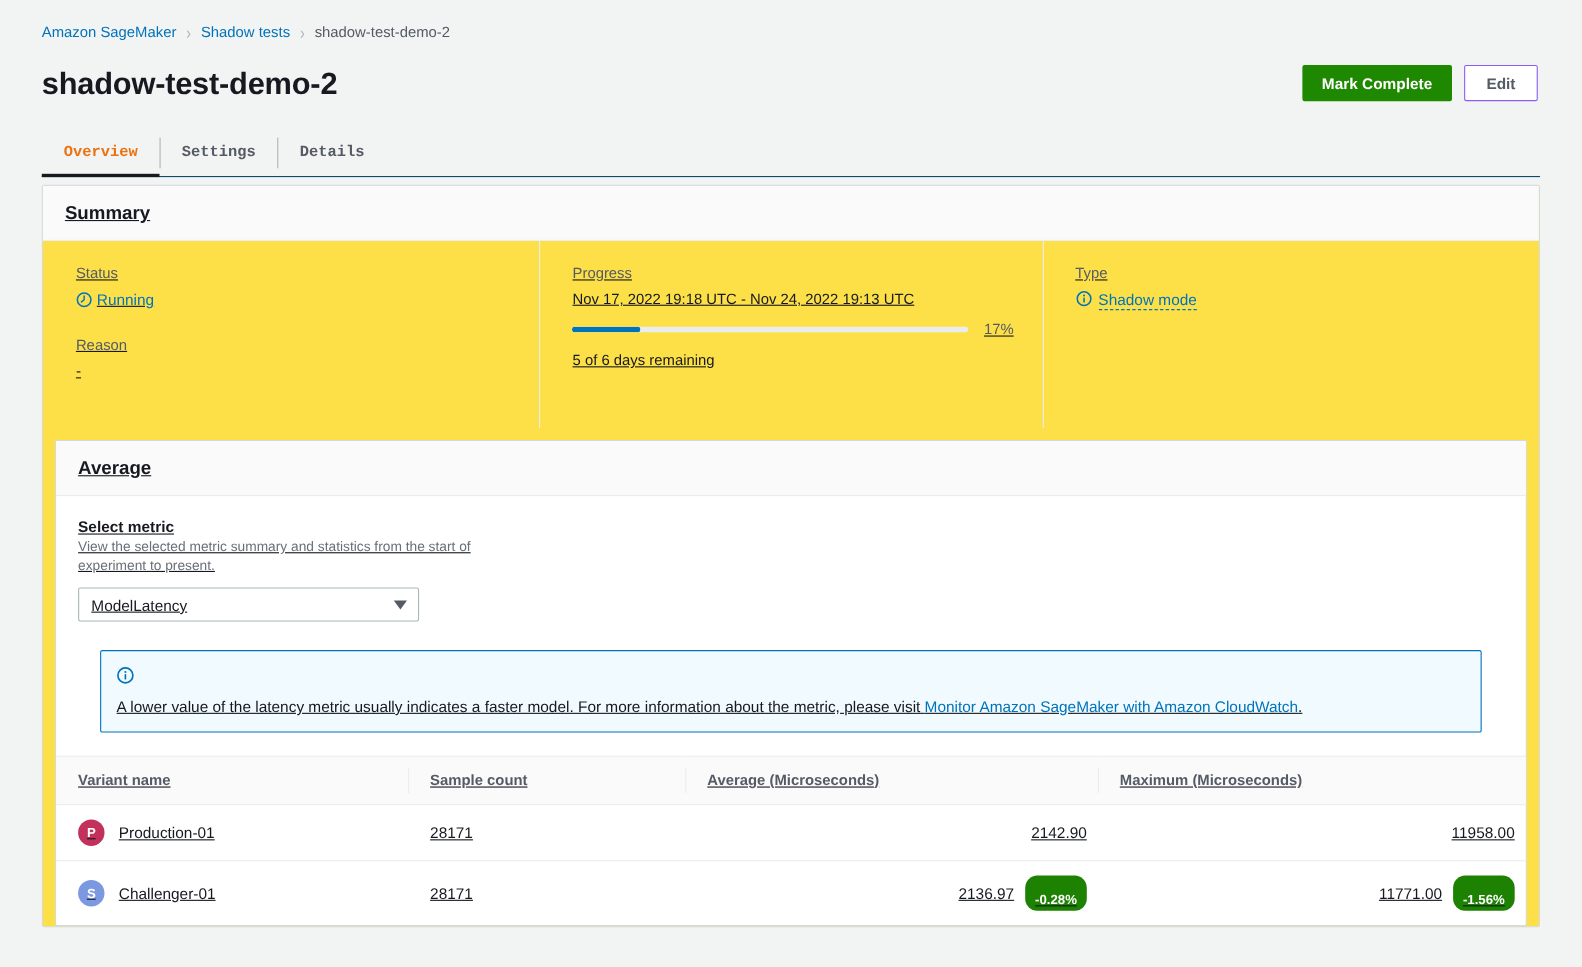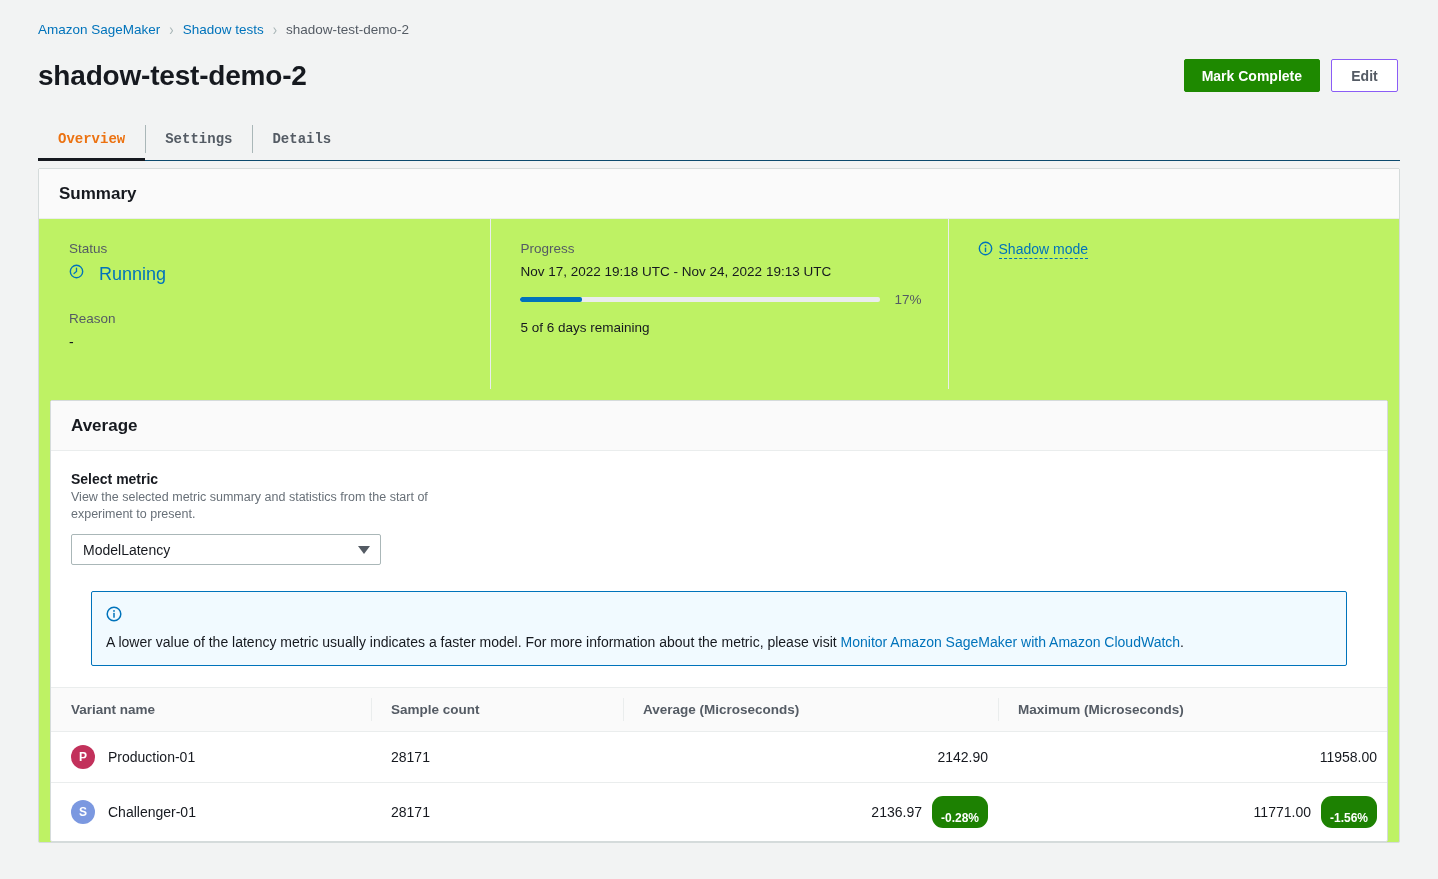--- a/index.html
+++ b/index.html
@@ -120,23 +120,24 @@
     left: 0;
     right: 0;
     bottom: -1px;
     height: 3px;
     background: #16191f;
   }
 
   
   .outer-card {
     margin: 7px 38px 0 38px;
-    background: #bef264;
+    background: #fde047;
     border: 1px solid #d5dbdb;
     border-radius: 2px;
+    text-decoration: underline;
   }
   .card-header {
     padding: 15px 20px 14px 20px;
     border-bottom: 1px solid #eaeded;
     background: #fafafa;
   }
   .card-title {
     font-size: 17px;
     font-weight: 700;
     color: #16191f;
@@ -168,24 +169,24 @@
     margin-bottom: 8px;
   }
   .field-value {
     font-size: 14px;
     color: #16191f;
   }
   .field-block + .field-block { margin-top: 26px; }
 
   .status-line {
     display: flex;
-    align-items: flex-start;
-    gap: 15px;
+    align-items: flex-end;
+    gap: 4px;
     color: #0073bb;
-    font-size: 18px;
+    font-size: 14px;
   }
   .clock-icon { display: block; }
 
   .type-line {
     display: inline-flex;
     align-items: center;
     gap: 6px;
     color: #0073bb;
     font-size: 14px;
     cursor: pointer;
@@ -430,20 +431,21 @@
       <div class="progress-row">
         <div class="progress-track">
           <div class="progress-fill" id="progress-fill" style="width: 17%;"></div>
         </div>
         <span class="progress-pct">17%</span>
       </div>
       <div class="progress-note">5 of 6 days remaining</div>
     </div>
 
     <div class="summary-col">
+      <div class="field-label">Type</div>
       <span class="type-line">
         <span>
           <svg width="15" height="15" viewBox="0 0 16 16">
             <circle cx="8" cy="8" r="6.6" fill="none" stroke="#0073bb" stroke-width="1.5"></circle>
             <circle cx="8" cy="4.9" r="0.95" fill="#0073bb"></circle>
             <rect x="7.25" y="6.8" width="1.5" height="5" rx="0.6" fill="#0073bb"></rect>
           </svg>
         </span>
         <span class="type-text">Shadow mode</span>
       </span>

